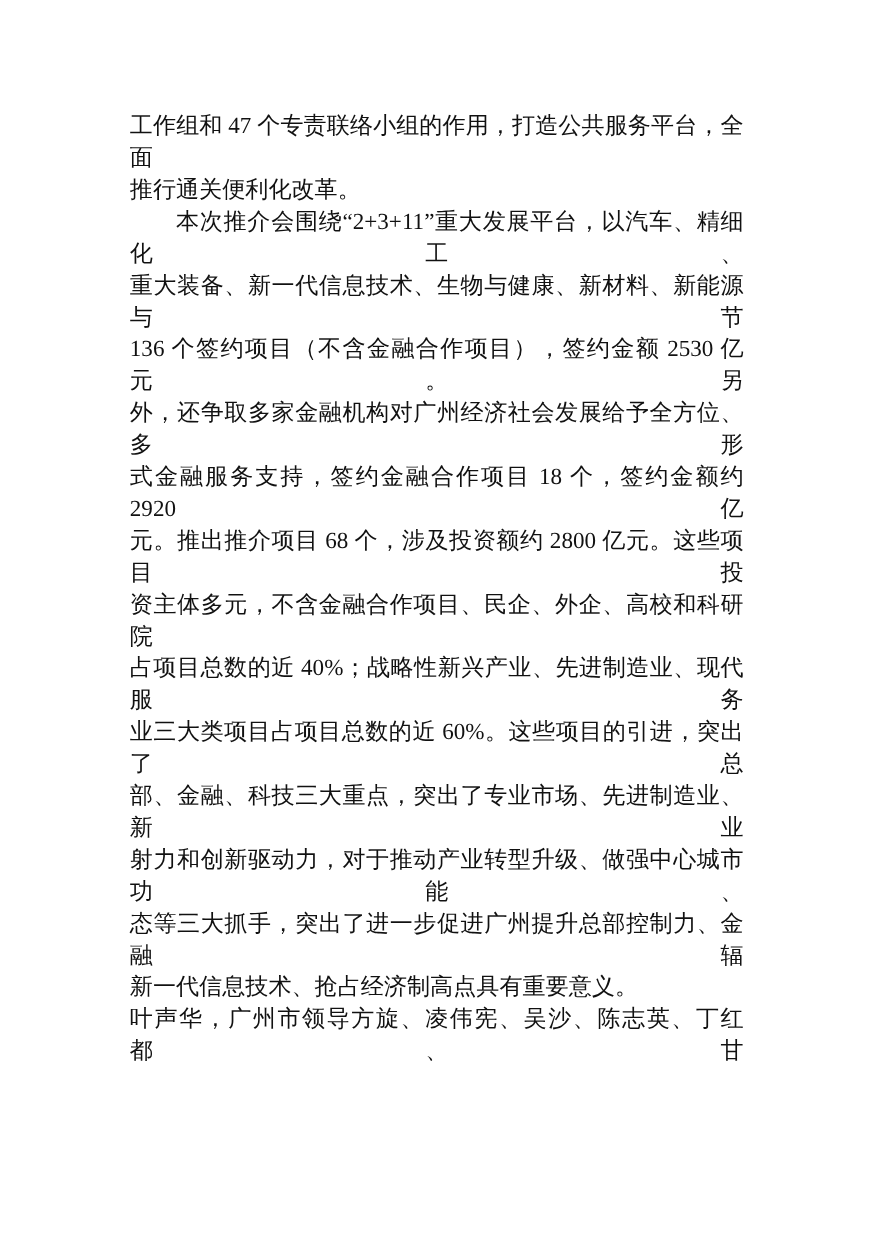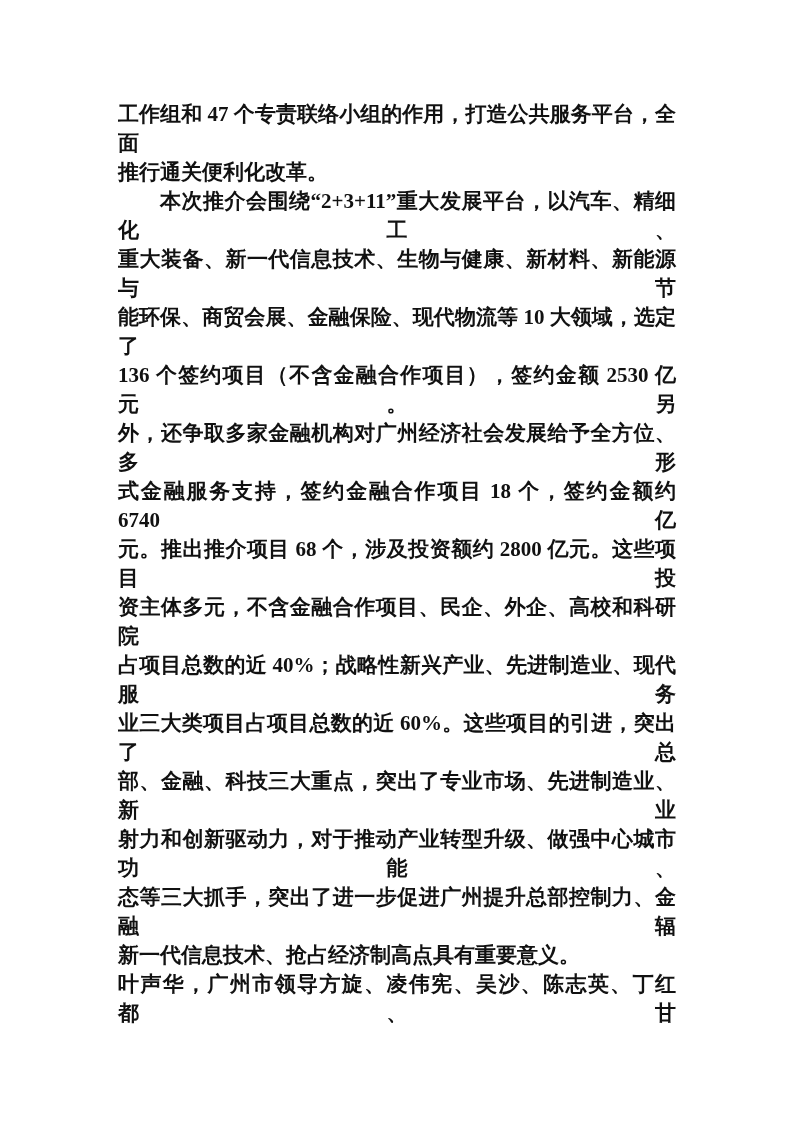--- a/index.html
+++ b/index.html
@@ -18,21 +18,21 @@
   .doc {
     position: absolute;
     left: 118px;
     top: 100px;
     width: 558px;
     color: #111111;
     font-family: "Liberation Serif", serif;
     font-size: 21px;
     line-height: 29px;
   }
-  .block { margin: 0; padding: 0; font-weight: bold; }
+  .block { margin: 0; padding: 0; }
   .line {
     text-align: justify;
     text-align-last: justify;
     white-space: normal;
   }
   .line.indent { text-indent: 2em; }
   .line.last {
     text-align: center;
     text-align-last: left;
   }
@@ -42,24 +42,23 @@
 
 <div class="page" style="background: rgb(255, 255, 255);">
   <div class="doc" style="color: rgb(17, 17, 17);">
       <div class="block paragraph">
         <div class="line">工作组和 47 个专责联络小组的作用，打造公共服务平台，全面</div>
         <div class="line last">推行通关便利化改革。</div>
       </div>
       <div class="block paragraph">
         <div class="line indent">本次推介会围绕“2+3+11”重大发展平台，以汽车、精细化工、</div>
         <div class="line">重大装备、新一代信息技术、生物与健康、新材料、新能源与节</div>
-        <div class="line">能环保、商贸会展、金融保险、现代物流等 10 大领域，选定了</div>
         <div class="line">136 个签约项目（不含金融合作项目），签约金额 2530 亿元。另</div>
         <div class="line">外，还争取多家金融机构对广州经济社会发展给予全方位、多形</div>
-        <div class="line">式金融服务支持，签约金融合作项目 18 个，签约金额约 6740 亿</div>
+        <div class="line">式金融服务支持，签约金融合作项目 18 个，签约金额约 2920 亿</div>
         <div class="line">元。推出推介项目 68 个，涉及投资额约 2800 亿元。这些项目投</div>
         <div class="line">资主体多元，不含金融合作项目、民企、外企、高校和科研院</div>
         <div class="line">占项目总数的近 40%；战略性新兴产业、先进制造业、现代服务</div>
         <div class="line">业三大类项目占项目总数的近 60%。这些项目的引进，突出了总</div>
         <div class="line">部、金融、科技三大重点，突出了专业市场、先进制造业、新业</div>
         <div class="line">射力和创新驱动力，对于推动产业转型升级、做强中心城市功能、</div>
         <div class="line">态等三大抓手，突出了进一步促进广州提升总部控制力、金融辐</div>
         <div class="line last">新一代信息技术、抢占经济制高点具有重要意义。</div>
       </div>
       <div class="block paragraph">

